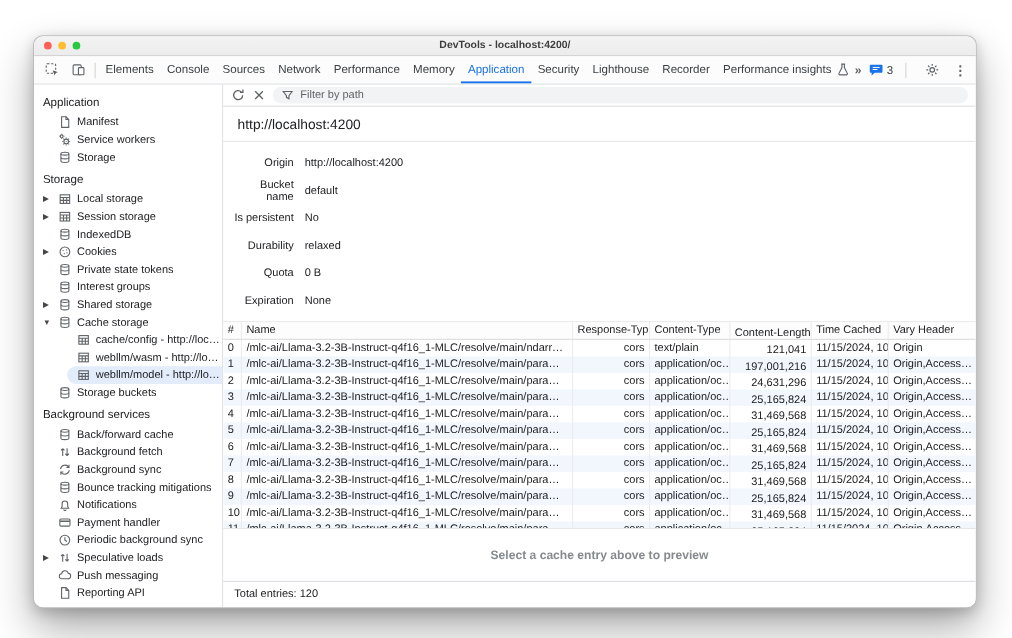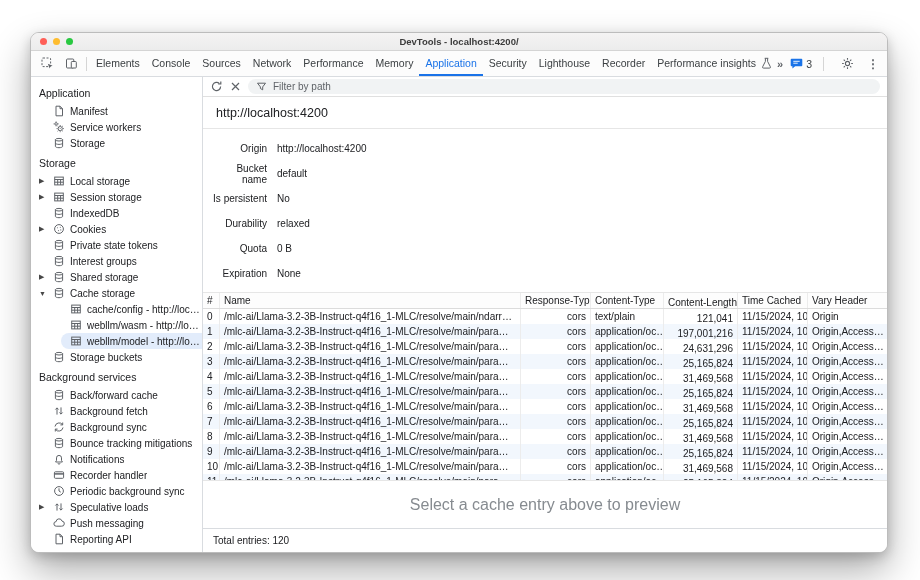--- a/index.html
+++ b/index.html
@@ -68,21 +68,21 @@
   .cell.rtype { width:70px; flex:none; justify-content:flex-end; }
   .cell.ctype { width:73px; flex:none; }
   .cell.clen { width:74px; flex:none; justify-content:flex-end;align-items:flex-end; }
   .cell.time { width:70px; flex:none; }
   .cell.vary { width:79px; flex:none; }
   .grid-body { height:171px; overflow:hidden; }
   .grid-body .grid-row { cursor:pointer; }
   .grid-body .grid-row:nth-child(even) { background:#f2f7fd; }
 
   .preview { flex:1; border-top:1px solid #e6e6e6; display:flex; align-items:center; justify-content:center; }
-  .preview-text { font-size:16px; font-weight:400; color:#868b90; }
+  .preview-text { font-size:11px; font-weight:700; color:#868b90; }
 
   .statusbar { height:24px; flex:none; border-top:1px solid #d9dce0; display:flex; align-items:center; padding-left:10px; font-size:10px; color:#202124; }
 </style>
 </head>
 <body>
 
 <div class="canvas">
   <div class="window">
 
     <div class="titlebar">
@@ -388,21 +388,21 @@
             <span class="lbl">Notifications</span>
           </div>
           <div class="tree-item">
             <span class="arrow"></span>
             <span class="icon">
               <svg width="12" height="12" viewBox="0 0 12 12" fill="none" stroke="#5f6368">
                 <rect x="1.4" y="2.8" width="9.2" height="6.5" rx="1"></rect>
                 <path d="M1.4 4.9h9.2" stroke-width="1.5"></path>
               </svg>
             </span>
-            <span class="lbl">Recorder handler</span>
+            <span class="lbl">Payment handler</span>
           </div>
           <div class="tree-item">
             <span class="arrow"></span>
             <span class="icon">
               <svg width="12" height="12" viewBox="0 0 12 12" fill="none" stroke="#5f6368">
                 <circle cx="6" cy="6" r="4.4"></circle>
                 <path d="M6 3.3V6l1.8 1.2"></path>
               </svg>
             </span>
             <span class="lbl">Periodic background sync</span>

